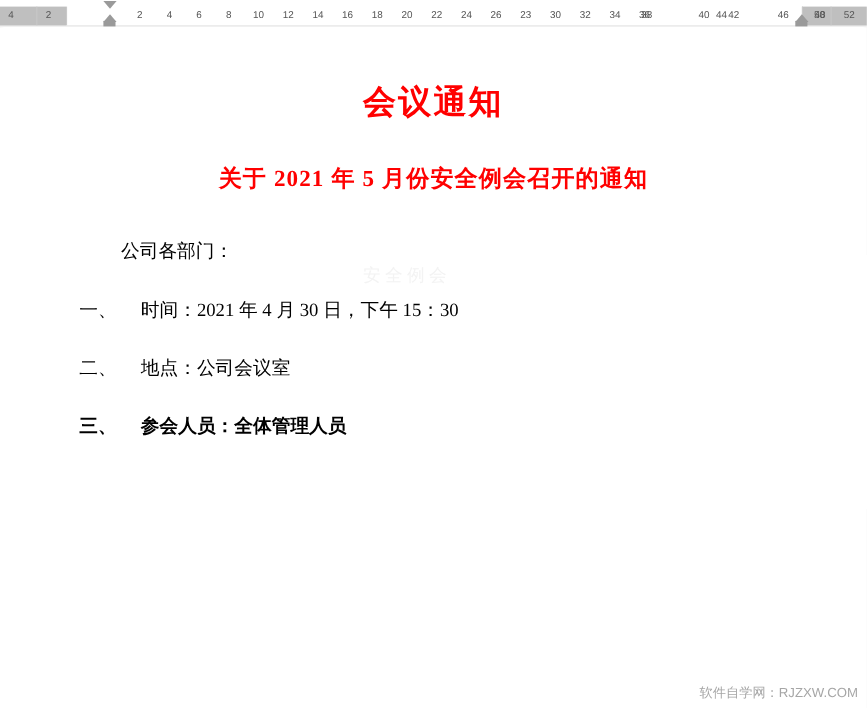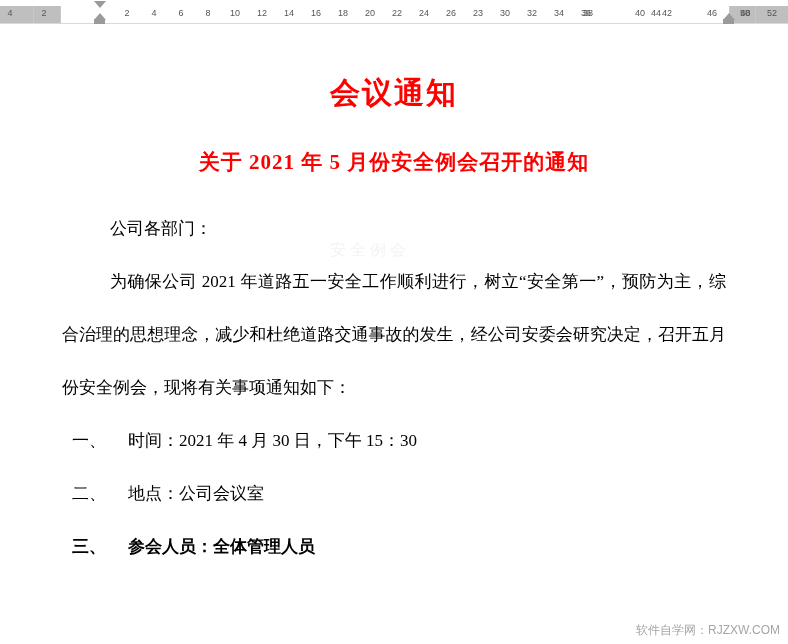--- a/index.html
+++ b/index.html
@@ -246,21 +246,20 @@
   <div class="faint-mark">安全例会</div>
 
   <div class="doc-body">
 
     <div class="title">会议通知</div>
 
     <div class="subtitle">关于 2021 年 5 月份安全例会召开的通知</div>
 
     <p class="para first para-indent">公司各部门：</p>
 
-    <p class="para" style="text-indent:48px;">为确保公司 2021 年道路五一安全工作顺利进行，树立“安全第一”，预防为主，综合治理的思想理念，减少和杜绝道路交通事故的发生，经公司安委会研究决定，召开五月份安全例会，现将有关事项通知如下：</p>
 
     <div class="list-item">
       <span class="list-num">一、</span><span>时间：2021 年 4 月 30 日，下午 15：30</span>
     </div>
 
     <div class="list-item">
       <span class="list-num">二、</span><span>地点：公司会议室</span>
     </div>
 
     <div class="list-item bold">

